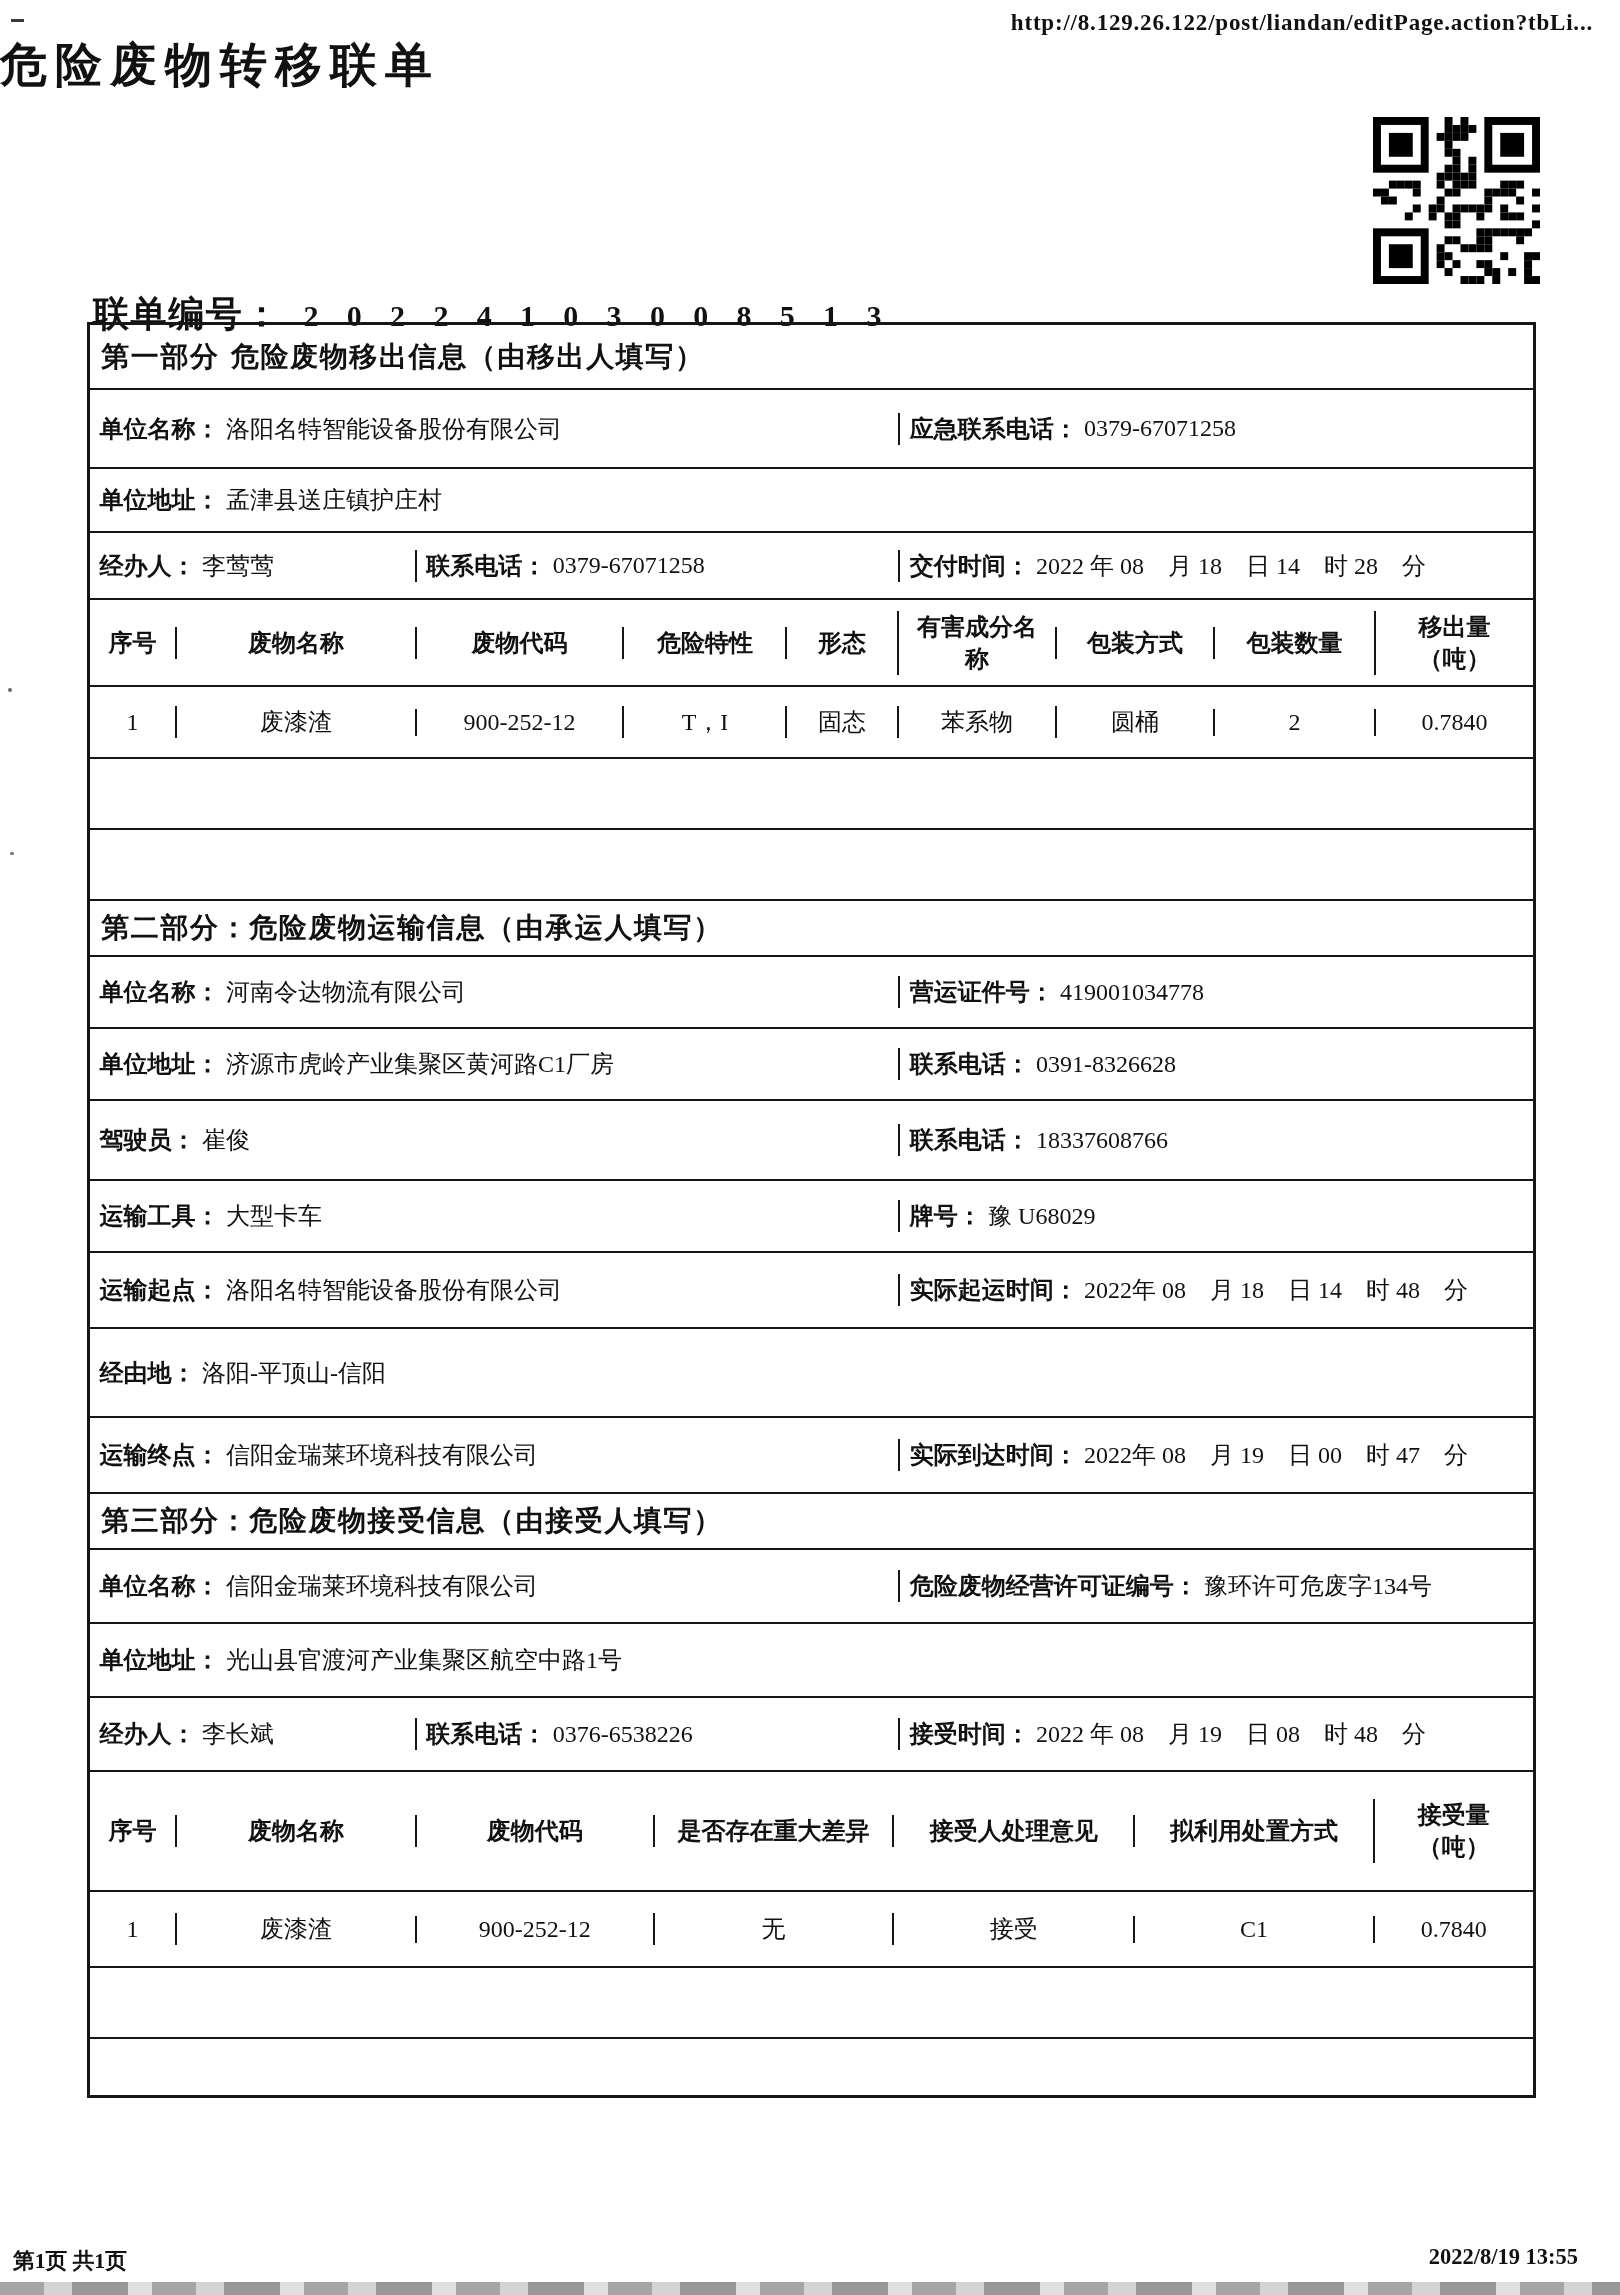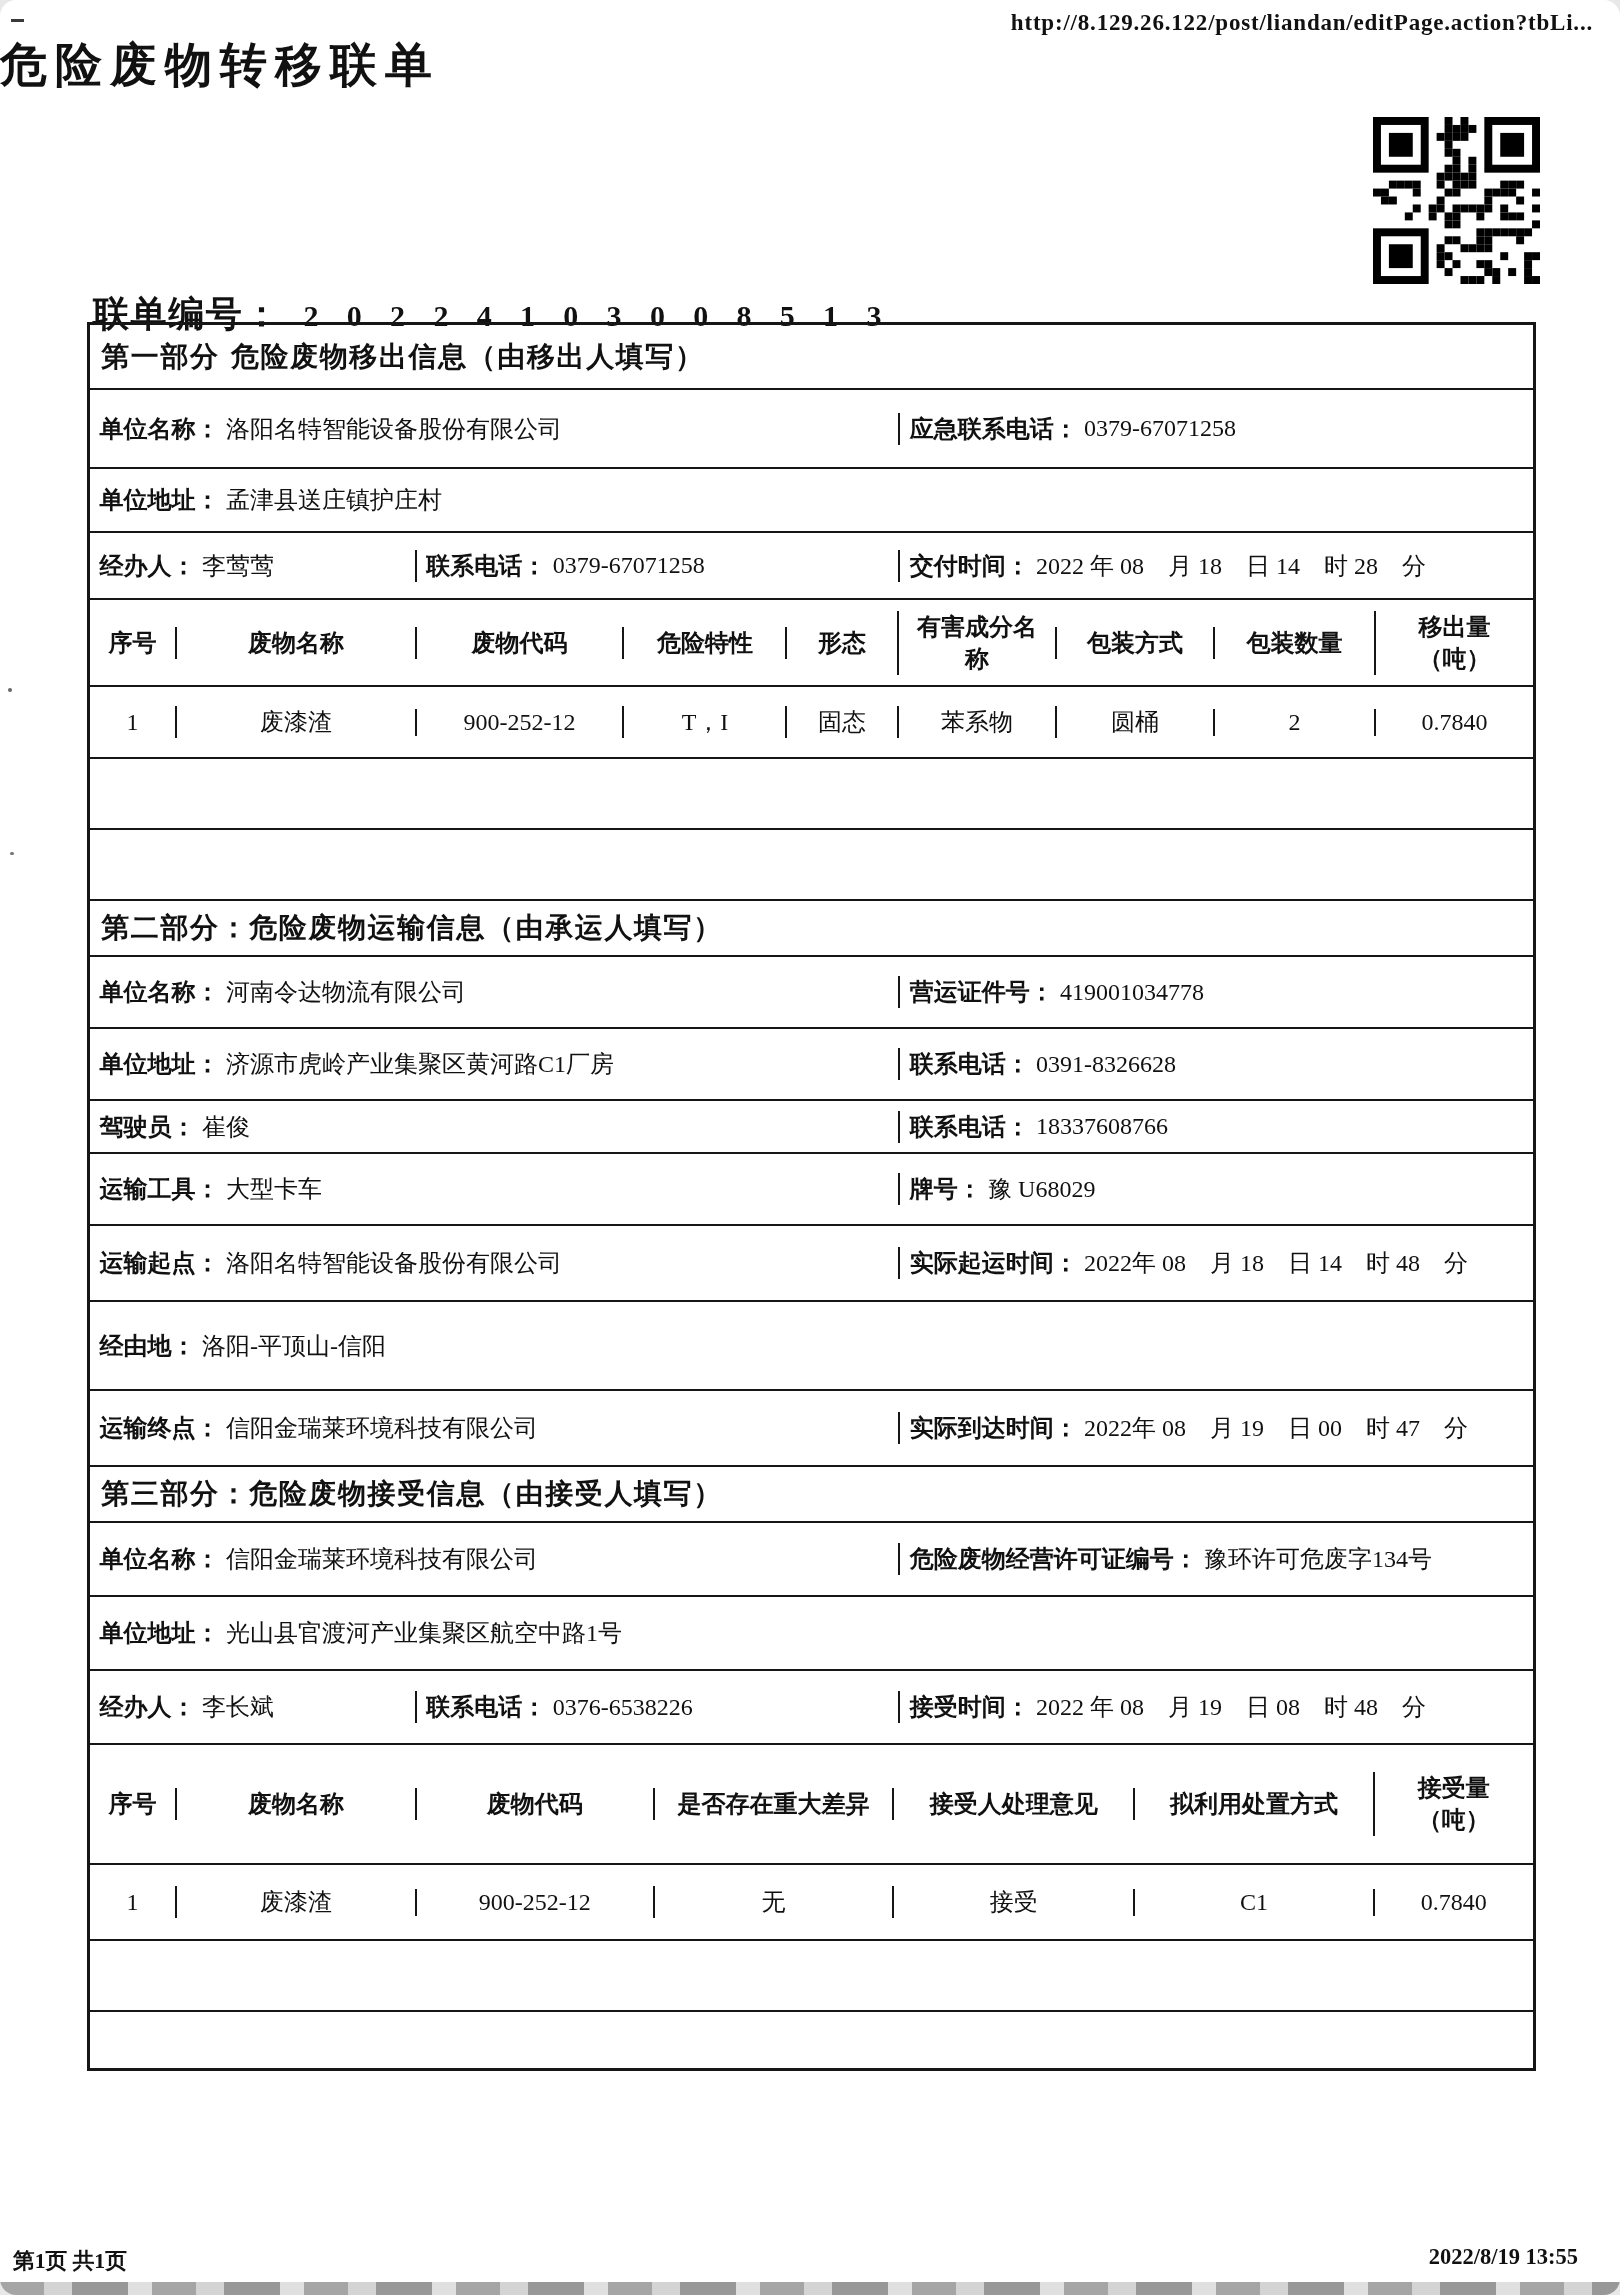--- a/index.html
+++ b/index.html
@@ -1,17 +1,17 @@
 <!DOCTYPE html>
 <html style="font-size:13px"><head>
 <meta charset="utf-8">
 <style>
   html,body{margin:0;padding:0;background:#e8e8e8;}
   #page{position:relative;width:1620px;height:2295px;background:#ffffff;overflow:hidden;
-        font-family:"Liberation Serif","DejaVu Serif",serif;color:#111;border-radius:16px;}
+        font-family:"Liberation Serif","DejaVu Serif",serif;color:#111;}
   
   .url-header{position:absolute;top:9.6px;right:27px;font-size:23px;letter-spacing:0.8px;font-weight:600;}
   .page-title{position:absolute;top:34px;left:0;width:100%;
       font-family:"DejaVu Sans","Liberation Sans",sans-serif;font-weight:900;font-size:47px;letter-spacing:8px;}
   .qr-box{position:absolute;left:1373px;top:117px;width:167px;height:167px;}
   .manifest-line{position:absolute;left:93px;top:290px;white-space:nowrap;}
   .manifest-line .lbl{font-family:"DejaVu Sans","Liberation Sans",sans-serif;font-weight:bold;font-size:36px;letter-spacing:1.6px;}
   .manifest-line .num{font-size:30px;font-weight:600;letter-spacing:10.4px;margin-left:22.5px;}
   
   .doc{position:absolute;left:87px;top:322px;width:1449px;border:3.2px solid #161616;box-sizing:border-box;}
@@ -272,21 +272,21 @@
     <div class="row" style="height:72px">
       <div class="cell nb" style="width:56%">
         <span class="lbl">单位地址：</span>
           <span class="val">济源市虎岭产业集聚区黄河路C1厂房</span>
       </div>
       <div class="cell" style="width:44%">
         <span class="lbl">联系电话：</span>
           <span class="val">0391-8326628</span>
       </div>
     </div>
-    <div class="row" style="height:53px">
+    <div class="row" style="height:80px">
       <div class="cell nb" style="width:56%">
         <span class="lbl">驾驶员：</span>
           <span class="val">崔俊</span>
       </div>
       <div class="cell" style="width:44%">
         <span class="lbl">联系电话：</span>
           <span class="val">18337608766</span>
       </div>
     </div>
     <div class="row" style="height:72px">

